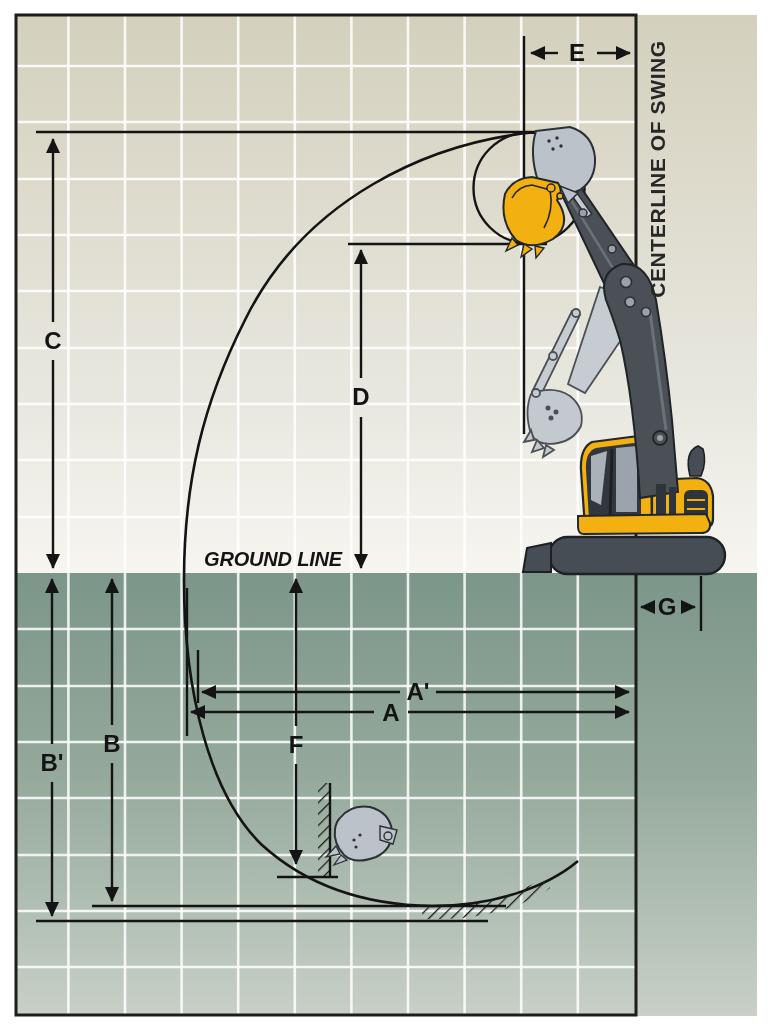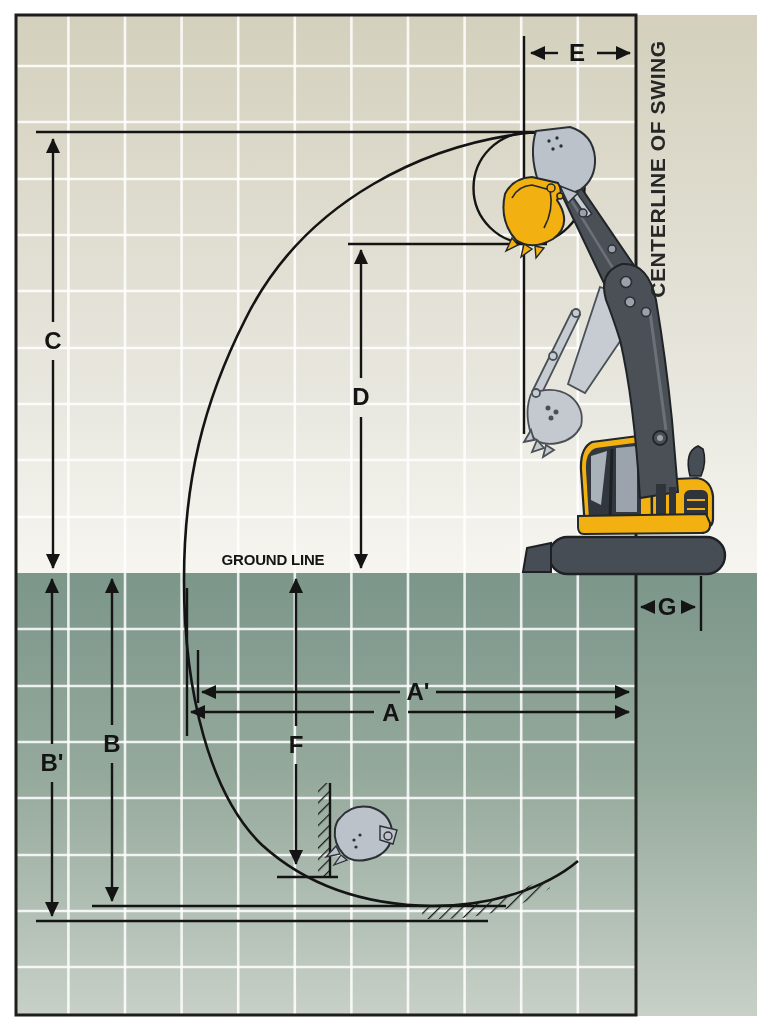--- a/index.html
+++ b/index.html
@@ -5,21 +5,21 @@
   html,body{margin:0;padding:0;background:#ffffff;}
   #stage{
     position:relative;width:775px;height:1033px;background:#ffffff;overflow:hidden;
     font-family:"Liberation Sans",sans-serif;
   }
   #stage svg{position:absolute;left:0;top:0;}
   .lbl{
     position:absolute;transform:translate(-50%,-50%);
     font-weight:700;font-size:24px;color:#141414;line-height:1;white-space:nowrap;
   }
-  .lbl.small{font-size:15px;letter-spacing:-0.2px;}
+  .lbl.small{font-size:20px;letter-spacing:-0.2px;font-style:italic;}
   .lbl.rotated{
     transform:translate(-50%,-50%) rotate(-90deg);
     font-size:21px;letter-spacing:0.6px;color:#272727;
   }
 </style>
 </head>
 <body>
 
 <div id="stage">
 

